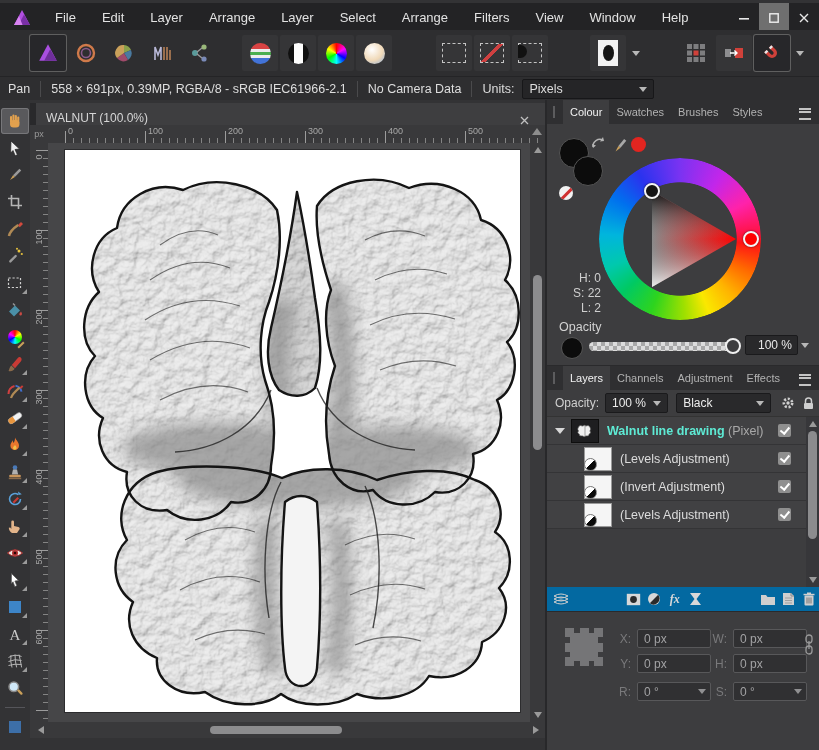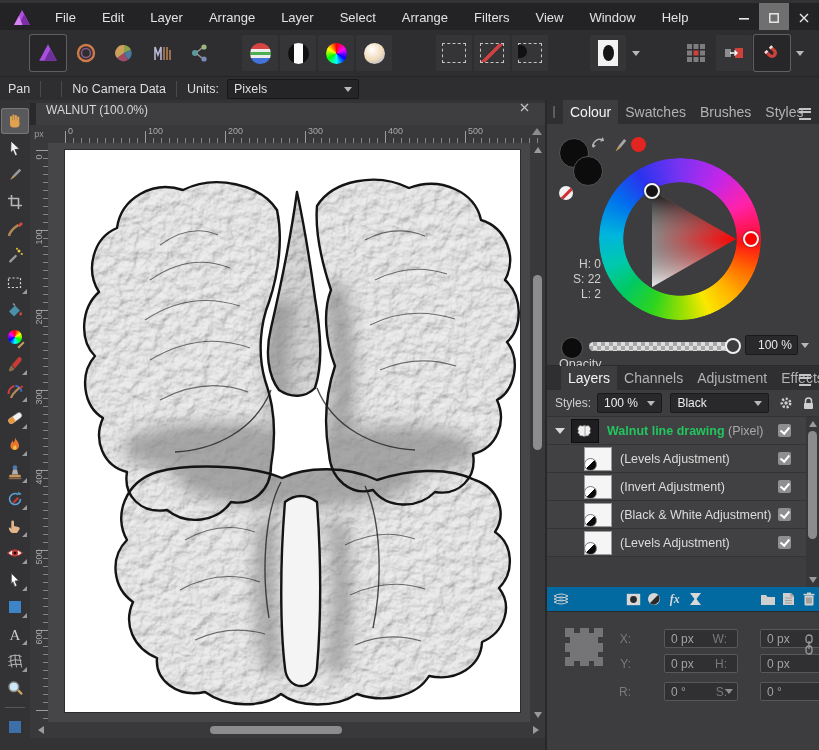--- a/index.html
+++ b/index.html
@@ -44,21 +44,21 @@
   
   #toolscol{position:absolute;left:0;top:100px;width:30px;height:650px;background:#333335;}
   .tool{width:28px;height:26px;margin:0 1px 1px 1px;display:flex;align-items:center;justify-content:center;position:relative;}
   .tool.active{background:#59595c;border-radius:3px;box-shadow:inset 0 0 0 1px #77777a;}
   .tool.flyout::after{content:"";position:absolute;right:2px;bottom:2px;border-style:solid;border-width:0 0 5px 5px;border-color:transparent transparent #9a9a9a transparent;}
   .tools-divider{width:20px;height:1px;background:#55555a;margin:6px auto;}
 
   
   #docarea{position:absolute;left:30px;top:100px;width:515px;height:650px;background:#333335;}
   #doctabs{position:absolute;left:0;top:3px;width:515px;height:22px;background:#29292b;}
-  #doctab{position:absolute;left:6px;top:0;right:0;height:22px;background:#3e3e40;display:flex;align-items:flex-start;padding:0 10px;color:#d6d6d6;font-size:12px;}
+  #doctab{position:absolute;left:6px;top:0;right:0;height:22px;background:#3e3e40;display:flex;align-items:flex-end;padding:0 10px;color:#d6d6d6;font-size:12px;}
   #doctab .closer{margin-left:auto;margin-right:6px;}
   
   #ruler-corner{position:absolute;left:0;top:25px;width:18px;height:18px;background:#39393b;color:#9a9a9a;font-size:9px;display:flex;align-items:center;justify-content:center;}
   #ruler-h{position:absolute;left:18px;top:25px;width:497px;height:18px;background:
       repeating-linear-gradient(to right,#9c9c9c 0 1px,transparent 1px 80px) 17px 100%/100% 12px no-repeat border-box,
       repeating-linear-gradient(to right,#848484 0 1px,transparent 1px 8px) 17px 100%/100% 5px no-repeat,
       #39393b;background-position-y:bottom;}
   #ruler-h span{position:absolute;top:1px;font-size:9px;color:#a8a8a8;}
   #ruler-h .rmark{position:absolute;right:3px;top:3px;width:0;height:0;border-left:5px solid transparent;border-right:5px solid transparent;border-bottom:7px solid #8d8d8d;}
   #ruler-v{position:absolute;left:0;top:43px;width:18px;height:579px;background:
@@ -77,75 +77,75 @@
   .arr.down{left:4px;bottom:4px;border-left:4px solid transparent;border-right:4px solid transparent;border-top:6px solid #9a9a9a;}
   #hscroll{position:absolute;left:0;top:622px;width:515px;height:16px;background:#39393b;}
   .arr.left{left:8px;top:4px;border-top:4px solid transparent;border-bottom:4px solid transparent;border-right:6px solid #9a9a9a;}
   .arr.right{right:6px;top:4px;border-top:4px solid transparent;border-bottom:4px solid transparent;border-left:6px solid #9a9a9a;}
   .sb-thumb-h{position:absolute;top:4px;height:8px;border-radius:4px;background:#8c8c8e;}
 
   
   #rightpanel{position:absolute;left:545px;top:100px;width:274px;height:650px;background:#3d3d3f;border-left:2px solid #28282a;box-sizing:border-box;}
   .phead{height:24px;background:#2f2f31;display:flex;align-items:center;position:relative;padding-left:6px;}
   .phead .grip{width:2px;height:12px;background:#5c5c5e;margin-right:8px;}
-  .ptab{padding:0 7px;font-size:14px;color:#b2b2b2;height:24px;line-height:25px;}
+  .ptab{padding:0 7px;font-size:11px;color:#b2b2b2;height:24px;line-height:25px;}
   .ptab.active{background:#3d3d3f;color:#f2f2f2;}
   .pmenu{position:absolute;right:8px;top:8px;width:12px;height:8px;border-top:2px solid #c4c4c4;border-bottom:2px solid #c4c4c4;}
   .pmenu::after{content:"";display:block;height:2px;background:#c4c4c4;margin-top:1px;}
 
   
   #colour-body{position:relative;height:241px;border-bottom:1px solid #2a2a2c;}
   .swatch-circle{position:absolute;width:28px;height:28px;border-radius:50%;background:#0c0c0c;border:1px solid #555;}
   #none-swatch{position:absolute;width:14px;height:14px;border-radius:50%;background:#f2f2f2;overflow:hidden;}
   #none-swatch::after{content:"";position:absolute;left:6px;top:-2px;width:2.5px;height:20px;background:#d03030;transform:rotate(45deg);}
   #picked-dot{position:absolute;width:15px;height:15px;border-radius:50%;background:#e22520;}
   #wheel{position:absolute;left:52px;top:34px;width:162px;height:162px;border-radius:50%;
      background:conic-gradient(#7a33f2,#c226ea 9%,#ff22aa 17%,#ff1450 23%,#ff1414 26%,#ff6a00 32%,#ffb300 38%,#fae800 44%,#9fe000 49%,#2ed41e 56%,#00c963 63%,#00c9ad 69%,#00b5dd 76%,#0070ee 84%,#2a33ee 91%,#7a33f2 100%);
      -webkit-mask:radial-gradient(closest-side,transparent 69.5%,#000 70.5%);mask:radial-gradient(closest-side,transparent 69.5%,#000 70.5%);}
   #tri{position:absolute;left:52px;top:34px;width:162px;height:162px;}
   .sel-dot{position:absolute;width:12px;height:12px;border-radius:50%;border:2.5px solid #f5f5f5;box-shadow:0 0 2px rgba(0,0,0,.7);}
-  #hsl{position:absolute;left:18px;top:133px;line-height:15px;font-size:12px;color:#cfcfcf;text-align:right;width:36px;}
-  #opacity-label{position:absolute;left:12px;top:196px;font-size:12.5px;color:#d2d2d2;margin-top:37px;}
+  #hsl{position:absolute;left:18px;top:147px;line-height:15px;font-size:12px;color:#cfcfcf;text-align:right;width:36px;}
+  #opacity-label{position:absolute;left:12px;top:196px;font-size:12.5px;color:#d2d2d2;}
   #op-swatch{position:absolute;left:14px;top:213px;width:20px;height:20px;border-radius:50%;background:#0c0c0c;border:1px solid #555;}
   #op-track{position:absolute;left:42px;top:218px;width:142px;height:9px;border-radius:5px;background-color:#ddd;
      background-image:linear-gradient(45deg,#a8a8a8 25%,transparent 25% 75%,#a8a8a8 75%),linear-gradient(45deg,#a8a8a8 25%,transparent 25% 75%,#a8a8a8 75%);
      background-size:8px 8px;background-position:0 0,4px 4px;}
   #op-knob{position:absolute;left:178px;top:214px;width:12px;height:12px;border-radius:50%;border:2.5px solid #f0f0f0;background:#3d3d3f;}
   #op-value{position:absolute;left:198px;top:211px;width:46px;height:18px;background:#29292b;border:1px solid #1a1a1c;border-radius:2px;display:flex;align-items:center;justify-content:flex-end;padding-right:5px;font-size:12px;color:#e8e8e8;}
   #op-caret{position:absolute;left:250px;top:211px;width:16px;height:20px;display:flex;align-items:center;justify-content:center;}
 
   
   #layers-oprow{height:26px;display:flex;align-items:center;padding-left:8px;background:#3d3d3f;border-bottom:1px solid #333;}
   .combo{height:18px;background:#29292b;border:1px solid #1a1a1c;border-radius:2px;display:flex;align-items:center;padding:0 6px;font-size:12px;color:#ececec;}
   #layer-rows{height:170px;position:relative;background:#3d3d3f;}
   .layer-row{height:27px;border-bottom:1px solid #343436;background:#414143;display:flex;align-items:center;position:relative;}
   .lr-caret{width:0;height:0;border-left:5px solid transparent;border-right:5px solid transparent;border-top:6px solid #d8d8d8;margin:0 6px 0 8px;}
   .lr-thumb{width:26px;height:22px;margin-right:8px;display:flex;align-items:center;justify-content:center;}
   .lr-thumb.pixelth{background:#1e1e20;border:1px solid #0e0e0e;}
   .lr-thumb.adjth{background:#f5f5f5;border:1px solid #9a9a9a;position:relative;}
   .adjdot{position:absolute;left:-1px;bottom:-1px;width:11px;height:11px;border-radius:50%;background:linear-gradient(135deg,#ffffff 50%,#0a0a0a 50%);border:1px solid #777;}
   .lr-name{font-size:12.5px;color:#eaeaea;white-space:nowrap;}
-  .lr-name b{font-weight:bold;color:#22c55e;}
+  .lr-name b{font-weight:bold;color:#5eead4;}
   .lr-type{color:#a8a8a8;}
   .child .lr-name{color:#dcdcdc;}
   .child .lr-thumb{margin-left:37px;}
   .check{position:absolute;right:28px;width:13px;height:13px;background:#8f8f8f;border-radius:2px;}
   .check::after{content:"";position:absolute;left:4px;top:1px;width:3.5px;height:7px;border:solid #fff;border-width:0 2px 2px 0;transform:rotate(40deg);}
   #layers-scroll{position:absolute;right:0;top:0;width:13px;height:170px;background:#37373a;}
   #layers-bottombar{height:24px;background:#0369a1;display:flex;align-items:center;border-bottom:1px solid #2a2a2c;position:relative;}
   .bbicon{display:flex;align-items:center;justify-content:center;width:22px;height:22px;}
   #fx-label{font-size:12px;font-style:italic;font-weight:bold;color:#d8d8d8;font-family:"Liberation Serif",serif;}
 
   
   #transform-body{position:relative;height:113px;background:#3d3d3f;}
   #anchor{position:absolute;left:18px;top:16px;width:38px;height:38px;}
   #anchor .core{position:absolute;inset:5px;background:#757577;}
   #anchor i{position:absolute;width:9px;height:9px;background:#757577;}
   .tf-label{position:absolute;font-size:12px;color:#79797b;width:18px;text-align:right;}
-  .tf-box{position:absolute;width:66px;height:17px;background:#303032;border:1px solid #58585a;border-radius:2px;color:#a2a2a4;font-size:12px;display:flex;align-items:center;padding-left:6px;margin-left:27px;}
+  .tf-box{position:absolute;width:66px;height:17px;background:#303032;border:1px solid #58585a;border-radius:2px;color:#a2a2a4;font-size:12px;display:flex;align-items:center;padding-left:6px;}
   .tf-box .caret-dn{margin-left:auto;margin-right:4px;border-top-color:#909092;}
   #linkicon{position:absolute;right:6px;top:22px;}
 
   .dim{color:#a8a8a8;}
 </style>
 </head>
 <body>
 
 <div id="titlebar">
   <svg id="app-logo" viewBox="0 0 20 20">
@@ -290,20 +290,21 @@
     <div class="caretbtn">
         <div class="caret-dn"></div>
       </div>
   </div>
 
 </div>
 
 <div id="contextbar">
   <span style="margin-left:8px;">Pan</span>
   <div class="ctx-sep"></div>
+  <span>558 × 691px, 0.39MP, RGBA/8 - sRGB IEC61966-2.1</span>
   <div class="ctx-sep"></div>
   <span>No Camera Data</span>
   <div class="ctx-sep"></div>
   <span>Units:</span>
   <div id="units-dd">
     <span>Pixels</span>
     <div class="caret-dn"></div>
   </div>
 </div>
 
@@ -639,21 +640,21 @@
   <div class="phead">
     <div class="grip"></div>
     <span class="ptab active">Layers</span>
     <span class="ptab">Channels</span>
     <span class="ptab">Adjustment</span>
     <span class="ptab">Effects</span>
     <div class="pmenu"></div>
   </div>
 
   <div id="layers-oprow">
-    <span class="dim" style="color:#cfcfcf;">Styles:</span>
+    <span class="dim" style="color:#cfcfcf;">Opacity:</span>
     <div class="combo" style="width:52px;margin-left:6px;">
       <span>100 %</span>
       <div class="caret-dn" style="margin-left:auto;"></div>
     </div>
     <div class="combo" style="width:86px;margin-left:8px;">
       <span>Black</span>
       <div class="caret-dn" style="margin-left:auto;"></div>
     </div>
     <div class="bbicon" style="margin-left:6px;">
       <svg width="14" height="14" viewBox="0 0 14 14">
@@ -686,27 +687,20 @@
           <div class="adjdot"></div>
         </div>
       <span class="lr-name"><span>(Levels Adjustment)</span></span>
       <div class="check"></div>
     </div>
     <div class="layer-row child">
       <div class="lr-thumb adjth">
           <div class="adjdot"></div>
         </div>
       <span class="lr-name"><span>(Invert Adjustment)</span></span>
-      <div class="check"></div>
-    </div>
-    <div class="layer-row child">
-      <div class="lr-thumb adjth">
-          <div class="adjdot"></div>
-        </div>
-      <span class="lr-name"><span>(Black &amp; White Adjustment)</span></span>
       <div class="check"></div>
     </div>
     <div class="layer-row child">
       <div class="lr-thumb adjth">
           <div class="adjdot"></div>
         </div>
       <span class="lr-name"><span>(Levels Adjustment)</span></span>
       <div class="check"></div>
     </div>
     <div id="layers-scroll">

